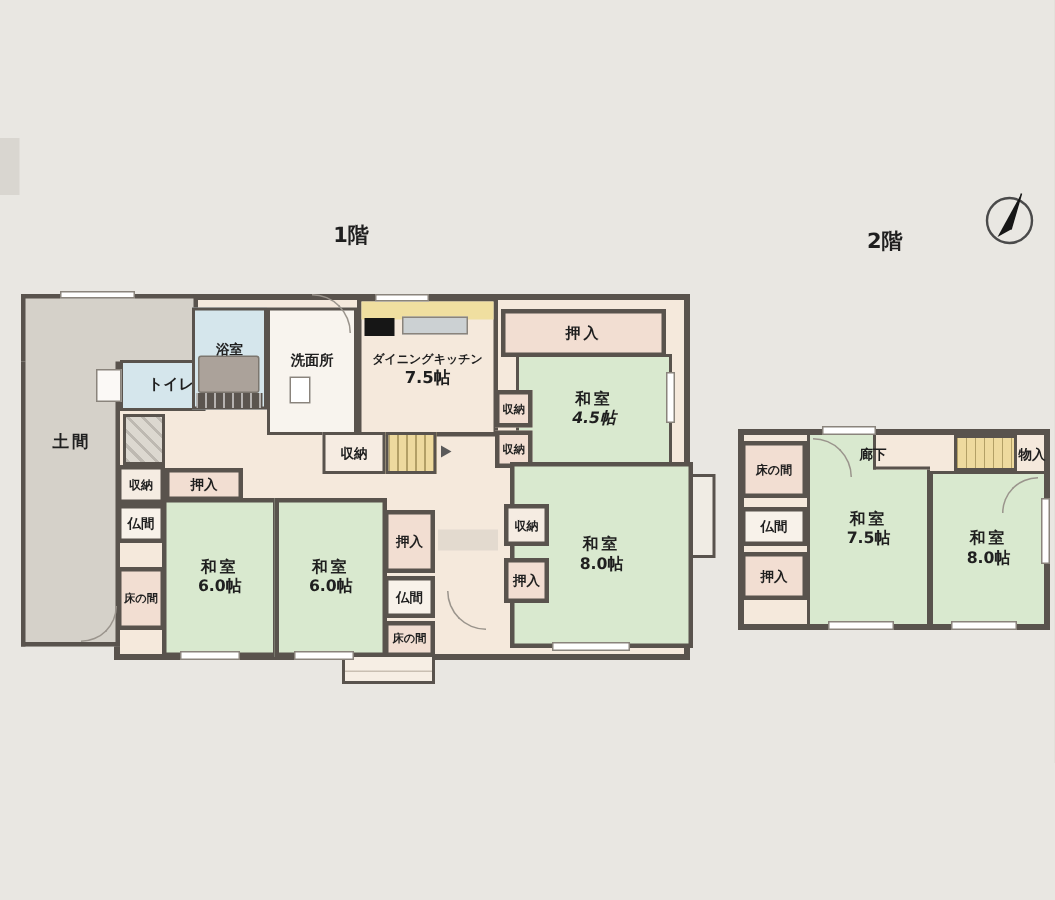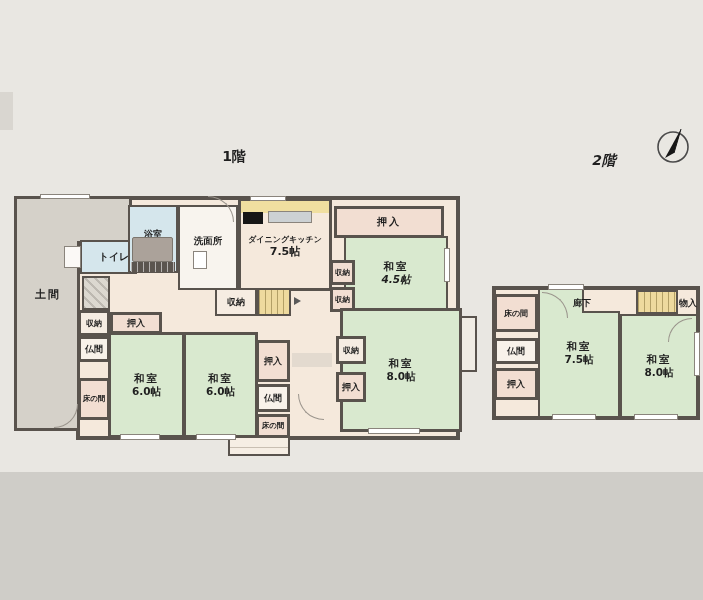--- a/index.html
+++ b/index.html
@@ -8,21 +8,21 @@
     --tatami:#d9e9cf;
     --closet:#f2ded2;
     --wet:#d5e6ec;
     --doma:#d5d1c9;
     --stairs:#eeda9e;
     --bg:#e9e7e2;
     --ink:#1f1f1f;
   }
   html,body{margin:0;padding:0;}
   body{font-family:"DejaVu Sans","Liberation Sans",sans-serif;background:#cfcdc8;}
-  #canvas{position:relative;width:703px;height:472px;background:var(--bg);overflow:hidden;}
+  #canvas{position:relative;width:703px;height:600px;background:var(--bg);overflow:hidden;}
   .abs{position:absolute;box-sizing:border-box;}
   .room{position:absolute;box-sizing:border-box;display:flex;flex-direction:column;
         align-items:center;justify-content:center;color:var(--ink);font-weight:700;
         text-align:center;line-height:1.25;}
   .cell{position:absolute;box-sizing:border-box;display:flex;align-items:center;justify-content:center;
         border:3px solid var(--wall);background:var(--closet);color:var(--ink);
         font-weight:700;white-space:nowrap;}
   .lbl{position:absolute;color:var(--ink);font-weight:700;white-space:nowrap;}
   .win{position:absolute;background:#ffffff;border:1px solid #8a847c;box-sizing:border-box;}
   .arc{position:absolute;border-top:1.5px solid #9a948c;border-left:1.5px solid #9a948c;
@@ -30,21 +30,21 @@
   .stairlines{background-image:repeating-linear-gradient(90deg,#b3a066 0,#b3a066 1px,transparent 1px,transparent 6px);}
 </style>
 </head>
 <body>
 
 <div id="canvas">
 
   <div class="abs" style="left:0;top:92px;width:13px;height:38px;background:#d9d6d0;"></div>
 
   <div class="lbl" style="left:208px;top:148px;width:52px;text-align:center;font-size:14px;">1階</div>
-  <div class="lbl" style="left:578px;top:152px;width:52px;text-align:center;font-size:14px;font-style:italic;">2階</div>
+  <div class="lbl" style="left:578px;top:152px;width:52px;font-size:14px;">2階</div>
 
   <svg class="abs" style="left:650px;top:122px;" width="48" height="48" viewBox="0 0 48 48">
     <circle cx="23" cy="25" r="15" fill="none" stroke="#4a4a4a" stroke-width="1.6"></circle>
     <polygon points="31,7 15,36 24,31" fill="#161616"></polygon>
     <line x1="31" y1="7" x2="24" y2="31" stroke="#161616" stroke-width="1"></line>
   </svg>
 
   <div class="abs" style="left:76px;top:196px;width:384px;height:244px;background:var(--cream);border:4px solid var(--wall);"></div>
 
   <div class="abs" style="left:14px;top:196px;width:118px;height:48px;background:var(--doma);border:3px solid var(--wall);border-bottom:none;"></div>

